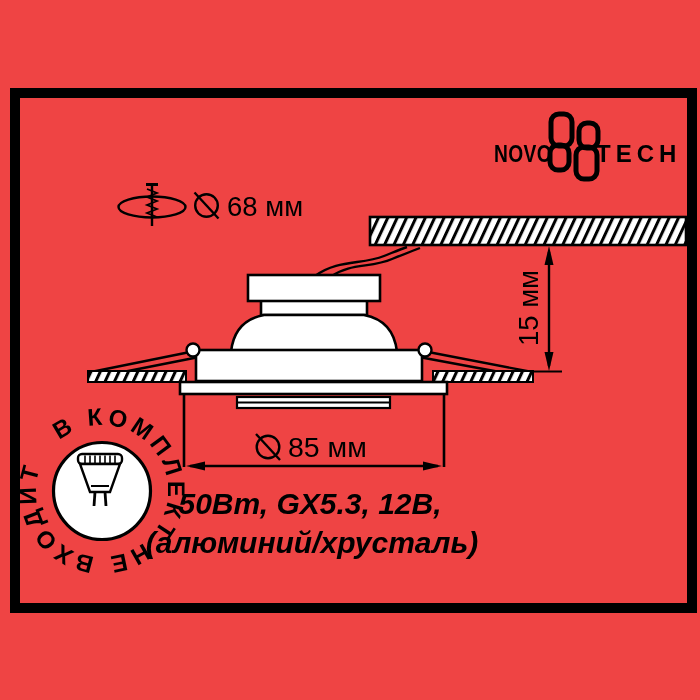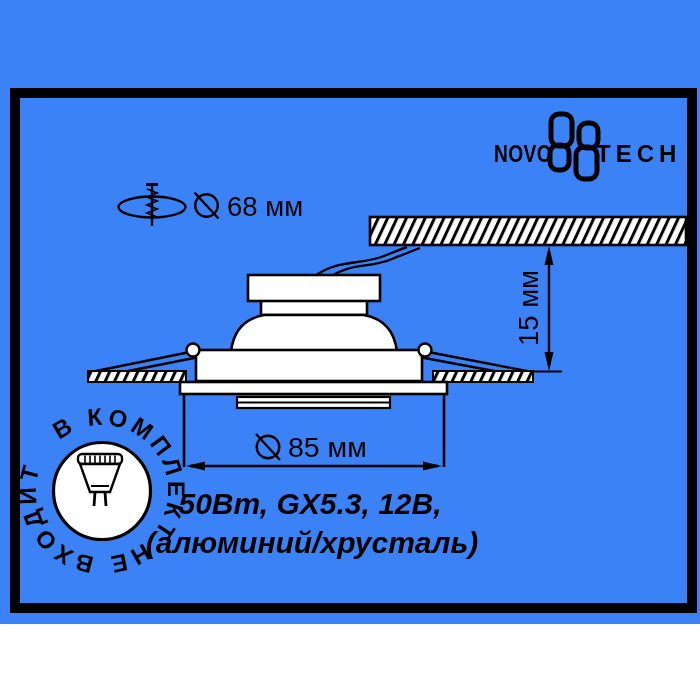--- a/index.html
+++ b/index.html
@@ -1,16 +1,16 @@
 <!DOCTYPE html>
 <html><head>
 <meta charset="utf-8">
 <style>
   html,body{margin:0;padding:0;background:#fff;}
-  #card{position:relative;width:700px;height:624px;background:#3b82f6;overflow:hidden;
+  #card{position:relative;width:700px;height:700px;background:#ef4444;overflow:hidden;
         font-family:"Liberation Sans",sans-serif;}
   svg{position:absolute;left:0;top:0;}
   .ink{stroke:#000;fill:none;}
   .fillw{fill:#fff;}
   text{fill:#000;font-family:"Liberation Sans",sans-serif;}
   .dim{font-size:27.5px;}
   .dim85{font-size:28.5px;}
   .spec{font-size:30px;font-weight:700;font-style:italic;text-anchor:middle;}
   .logoTxt{font-size:24px;font-weight:700;}
   .stampTxt{font-size:24px;font-weight:700;letter-spacing:4px;}

